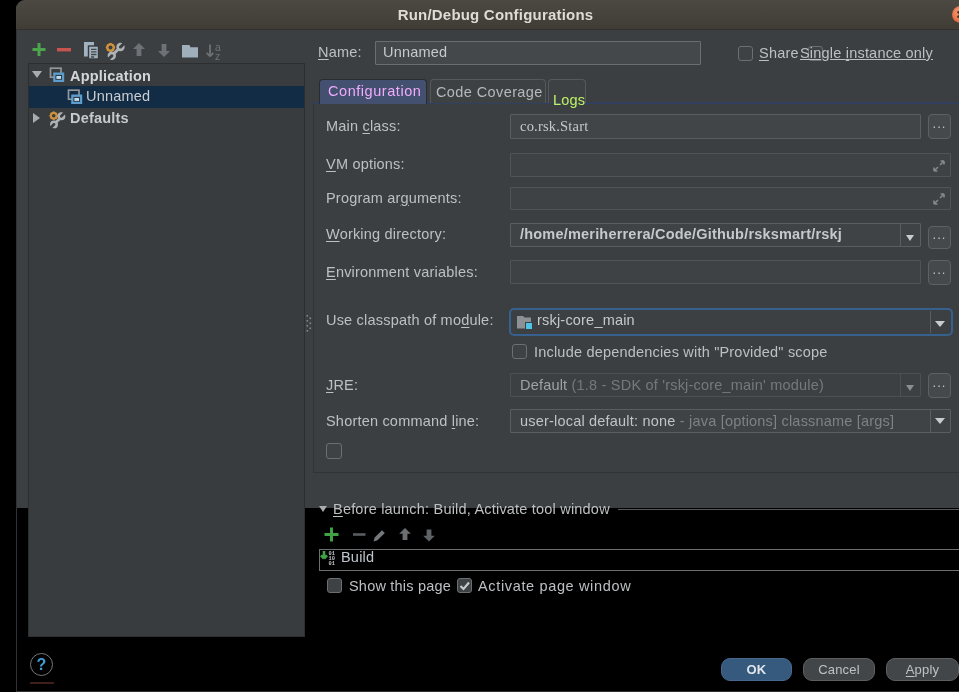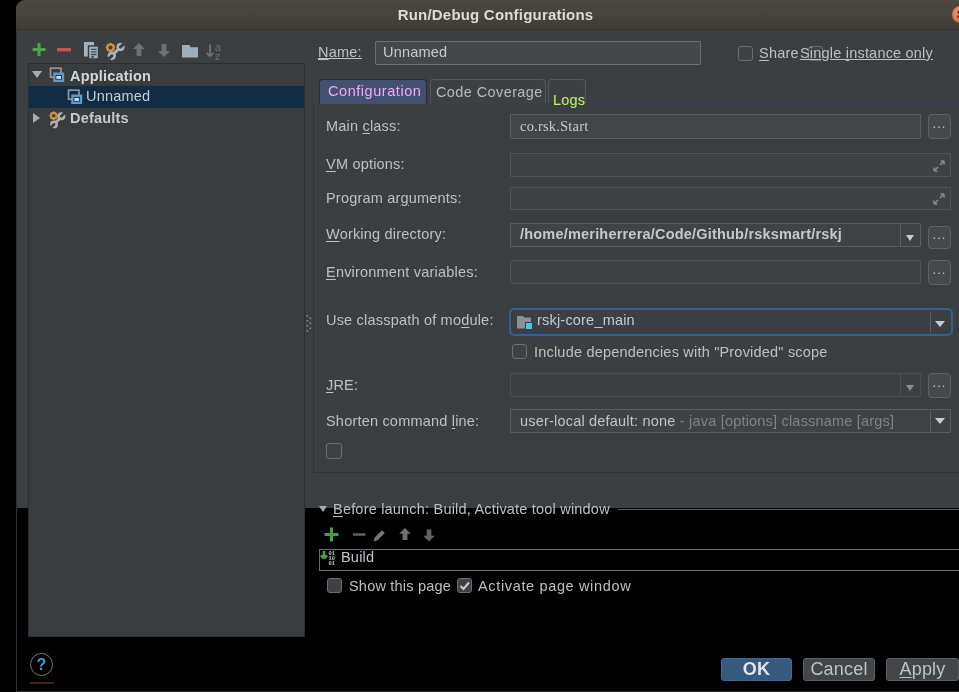--- a/index.html
+++ b/index.html
@@ -4,21 +4,21 @@
 <style>
 html,body{margin:0;padding:0;background:#000;}
 body{width:959px;height:692px;overflow:hidden;font-family:"Liberation Sans",sans-serif;}
 #win{position:absolute;left:0;top:0;width:959px;height:508px;background:#3c3f41;border-radius:9px 9px 0 0;margin-left:16px;}
 .abs{position:absolute;}
 .lbl{position:absolute;font-size:14.5px;letter-spacing:.2px;line-height:17px;color:#bcc0c2;white-space:nowrap;}
 .fld{position:absolute;box-sizing:border-box;border:1px solid #5a5e60;background:#414547;border-radius:1px;}
 .fldtxt{position:absolute;font-size:14.5px;letter-spacing:.2px;line-height:17px;color:#c6c9cb;white-space:nowrap;}
 .dots{position:absolute;box-sizing:border-box;width:23px;height:25px;background:#45494b;border:1px solid #5e6163;border-radius:4px;color:#c0c3c5;font-size:13px;text-align:center;line-height:18px;letter-spacing:1px;}
 .cb{position:absolute;box-sizing:border-box;width:15px;height:15px;border:1.5px solid #6b6f71;border-radius:3px;background:#3e4244;}
-.btn{position:absolute;box-sizing:border-box;height:23px;border-radius:3px;font-size:18px;letter-spacing:.2px;text-align:center;line-height:21px;color:#bec2c4;background:#424648;border:1px solid #5c6062;}
+.btn{position:absolute;box-sizing:border-box;height:23px;border-radius:9px;font-size:13px;letter-spacing:.2px;text-align:center;line-height:21px;color:#bec2c4;background:#424648;border:1px solid #5c6062;}
 u{text-decoration:underline;text-underline-offset:2px;}
 .tri{width:0;height:0;position:absolute;}
 </style>
 </head>
 <body>
 <div id="win">
 
 <div class="abs" style="left:0;top:30px;width:1px;height:662px;background:#2f3234;"></div>
 <div class="abs" style="left:958px;top:30px;width:1px;height:662px;background:#2f3234;"></div>
 <div class="abs" style="left:0;top:691px;width:959px;height:1px;background:#2f3133;"></div>
@@ -77,21 +77,21 @@
   <rect x="1.2" y="3.2" width="7" height="7" rx="1.5" fill="#d0913b" transform="rotate(45 4.7 6.7)"></rect>
   <circle cx="4.7" cy="6.7" r="1.8" fill="#393c3e"></circle>
   <path d="M6.8 13.6l3.6-3.6" stroke="#aeb2b5" stroke-width="2.8"></path>
   <circle cx="12.4" cy="7.2" r="2.7" stroke="#aeb2b5" stroke-width="2.5" fill="none"></circle>
   <rect x="12.15" y="3.9" width="4.3" height="2.8" fill="#393c3e" transform="rotate(-45 14.3 5.3)"></rect>
   <circle cx="5" cy="15.4" r="2.7" stroke="#aeb2b5" stroke-width="2.5" fill="none"></circle>
   <rect x="0.95" y="15.9" width="4.3" height="2.8" fill="#393c3e" transform="rotate(-45 3.1 17.3)"></rect>
 </svg>
 <div class="lbl" style="left:54px;top:110px;font-weight:bold;color:#c6cacc;">Defaults</div>
 
-<div class="lbl" style="left:302px;top:44px;text-decoration:underline;"><u>N</u>ame:</div>
+<div class="lbl" style="left:302px;top:44px;"><u>N</u>ame:</div>
 <div class="fld" style="left:359px;top:41px;width:326px;height:24px;background:#44484a;border-color:#6b6e70;"></div>
 <div class="fldtxt" style="left:367px;top:44px;">Unnamed</div>
 <div class="cb" style="left:722px;top:46px;"></div>
 <div class="lbl" style="left:743px;top:44.5px;"><u>S</u>hare</div>
 <div class="cb" style="left:792px;top:46px;"></div>
 <div class="lbl" style="left:784px;top:44.5px;text-decoration:underline;">Single <u>i</u>nstance only</div>
 
 <div class="abs" style="left:297px;top:102px;width:650px;height:2px;background:#323f5e;"></div>
 <div class="abs" style="left:303px;top:79px;width:108px;height:25px;background:#44506f;border:1px solid #2a2c2e;border-bottom:none;border-radius:4px 4px 0 0;box-sizing:border-box;"></div>
 <div class="lbl" style="left:312px;top:83px;color:#f0abfc;letter-spacing:.55px;">Configuration</div>
@@ -154,20 +154,21 @@
 </svg>
 <div class="fldtxt" style="left:521px;top:312px;">rskj-core_main</div>
 
 <div class="cb" style="left:496px;top:344px;"></div>
 <div class="lbl" style="left:518px;top:343.5px;">Include dependencies with "Provided" scope</div>
 
 <div class="lbl" style="left:310px;top:376.5px;"><u>J</u>RE:</div>
 <div class="fld" style="left:494px;top:373px;width:411px;height:24px;background:#3c4042;border-color:#4c5052;"></div>
 <div class="abs" style="left:884px;top:374px;width:1px;height:22px;background:#4c5052;"></div>
 <div class="tri" style="left:890px;top:384.5px;border-left:4.5px solid transparent;border-right:4.5px solid transparent;border-top:6px solid #8a8e90;"></div>
+<div class="fldtxt" style="left:504px;top:376.5px;color:#9ea2a4;">Default <span style="color:#75797b;">(1.8 - SDK of 'rskj-core_main' module)</span></div>
 <div class="dots" style="left:912px;top:373px;">...</div>
 
 <div class="lbl" style="left:310px;top:412.5px;">Shorten command <u>l</u>ine:</div>
 <div class="fld" style="left:494px;top:409px;width:441px;height:24px;background:#3f4345;"></div>
 <div class="abs" style="left:914px;top:410px;width:1px;height:22px;background:#5a5e60;"></div>
 <div class="tri" style="left:919px;top:418px;border-left:5px solid transparent;border-right:5px solid transparent;border-top:6.5px solid #c9ccce;"></div>
 <div class="fldtxt" style="left:504px;top:412.5px;color:#c0c4c6;">user-local default: none <span style="color:#7e8284;">- java [options] classname [args]</span></div>
 
 <div class="cb" style="left:310px;top:443px;width:16px;height:16px;"></div>
 

